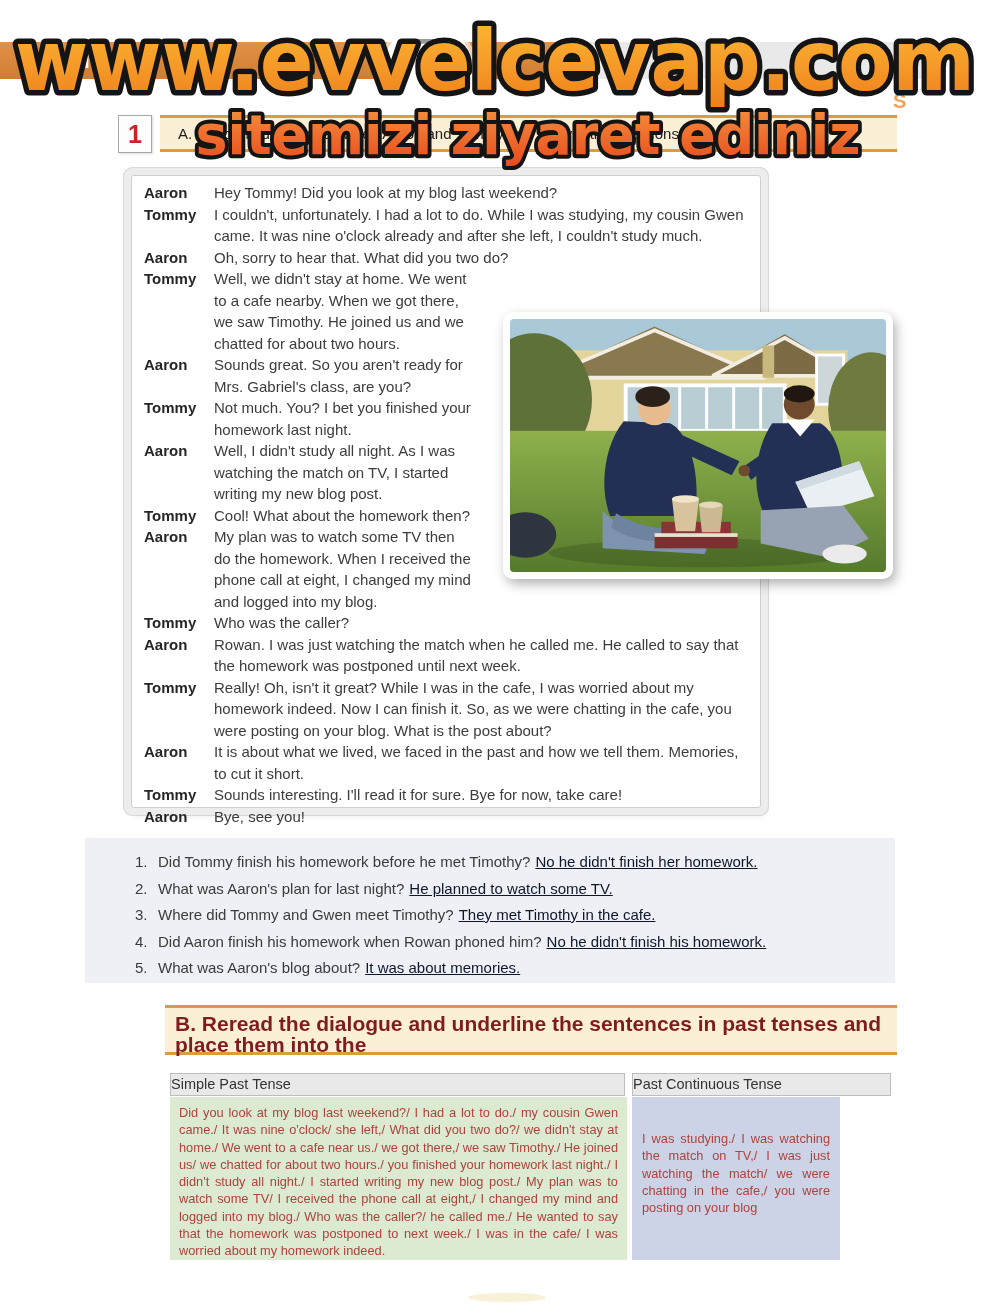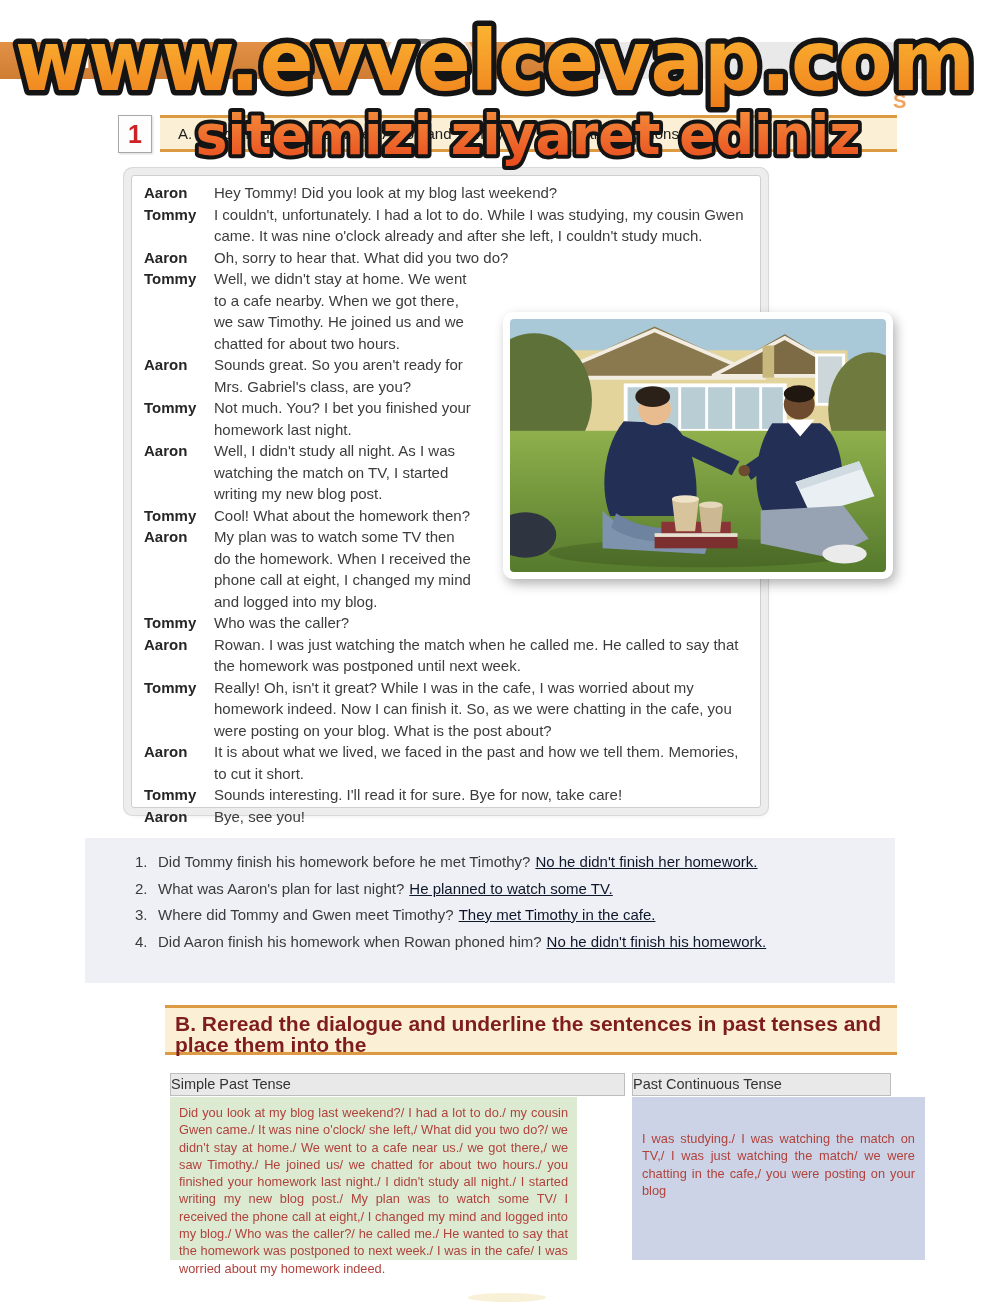--- a/index.html
+++ b/index.html
@@ -55,22 +55,22 @@
   #bandB { left:165px; top:1005px; width:732px; height:50px; }
   #bandB .bl1 { display:block; padding:5px 0 0 10px; font-weight:bold; font-size:21px; color:#7f1d1d; line-height:21px; }
   #bandB .bl2 { display:block; padding-left:17px; font-weight:bold; font-size:15.5px; color:#c2410c; line-height:21px;margin-top:16px; }
   
   .thead { position:absolute; top:1073px; height:23px; background:#e9e9e9; border:1px solid #bdbdbd;
     z-index:2; text-align:left; font-size:14.5px; color:#333333; line-height:21px; }
   #th-left { left:170px; width:455px; }
   #th-right { left:632px; width:259px; }
   .tbody { position:absolute; top:1097px; height:163px; z-index:2; font-size:12.8px; line-height:17.3px;
     color:#b0423c; text-align:justify; }
-  #tb-left { left:170px; width:407px; background:#dcead2; padding:7px 9px 0 9px; }
-  #tb-right { left:632px; width:293px; background:#ccd3e6; padding:33px 10px 0 10px; }
+  #tb-left { left:170px; width:457px; background:#dcead2; padding:7px 9px 0 9px; }
+  #tb-right { left:632px; width:208px; background:#ccd3e6; padding:33px 10px 0 10px; }
   
   .smudge { position:absolute; left:468px; top:1293px; width:78px; height:9px; background:#f8ecce;
     border-radius:50%; opacity:0.8; z-index:1; }
 </style>
 </head>
 <body>
 
 <div id="page">
 
   <div class="topband">
@@ -167,20 +167,21 @@
       <ellipse cx="208" cy="196" rx="12" ry="3.5" fill="#e5d8ba"></ellipse>
     </svg>
   </div>
 
   <div id="questions">
     <div id="question-list">
         <div class="qrow"><span class="qnum">1.</span><span class="qtext">Did Tommy finish his homework before he met Timothy?</span><span class="ans">No he didn't finish her homework.</span></div>
         <div class="qrow"><span class="qnum">2.</span><span class="qtext">What was Aaron's plan for last night?</span><span class="ans">He planned to watch some TV.</span></div>
         <div class="qrow"><span class="qnum">3.</span><span class="qtext">Where did Tommy and Gwen meet Timothy?</span><span class="ans">They met Timothy in the cafe.</span></div>
         <div class="qrow"><span class="qnum">4.</span><span class="qtext">Did Aaron finish his homework when Rowan phoned him?</span><span class="ans">No he didn't finish his homework.</span></div>
+        <div class="qrow"><span class="qnum">5.</span><span class="qtext">What was Aaron's blog about?</span><span class="ans">It was about memories.</span></div>
       </div>
   </div>
 
   <div class="secband" id="bandB">
     <span class="bl1">B. Reread the dialogue and underline the sentences in past tenses and place them into the</span>
     <span class="bl2">correct category.</span>
   </div>
 
   <div class="thead" id="th-left">Simple Past Tense</div>
   <div class="thead" id="th-right">Past Continuous Tense</div>

